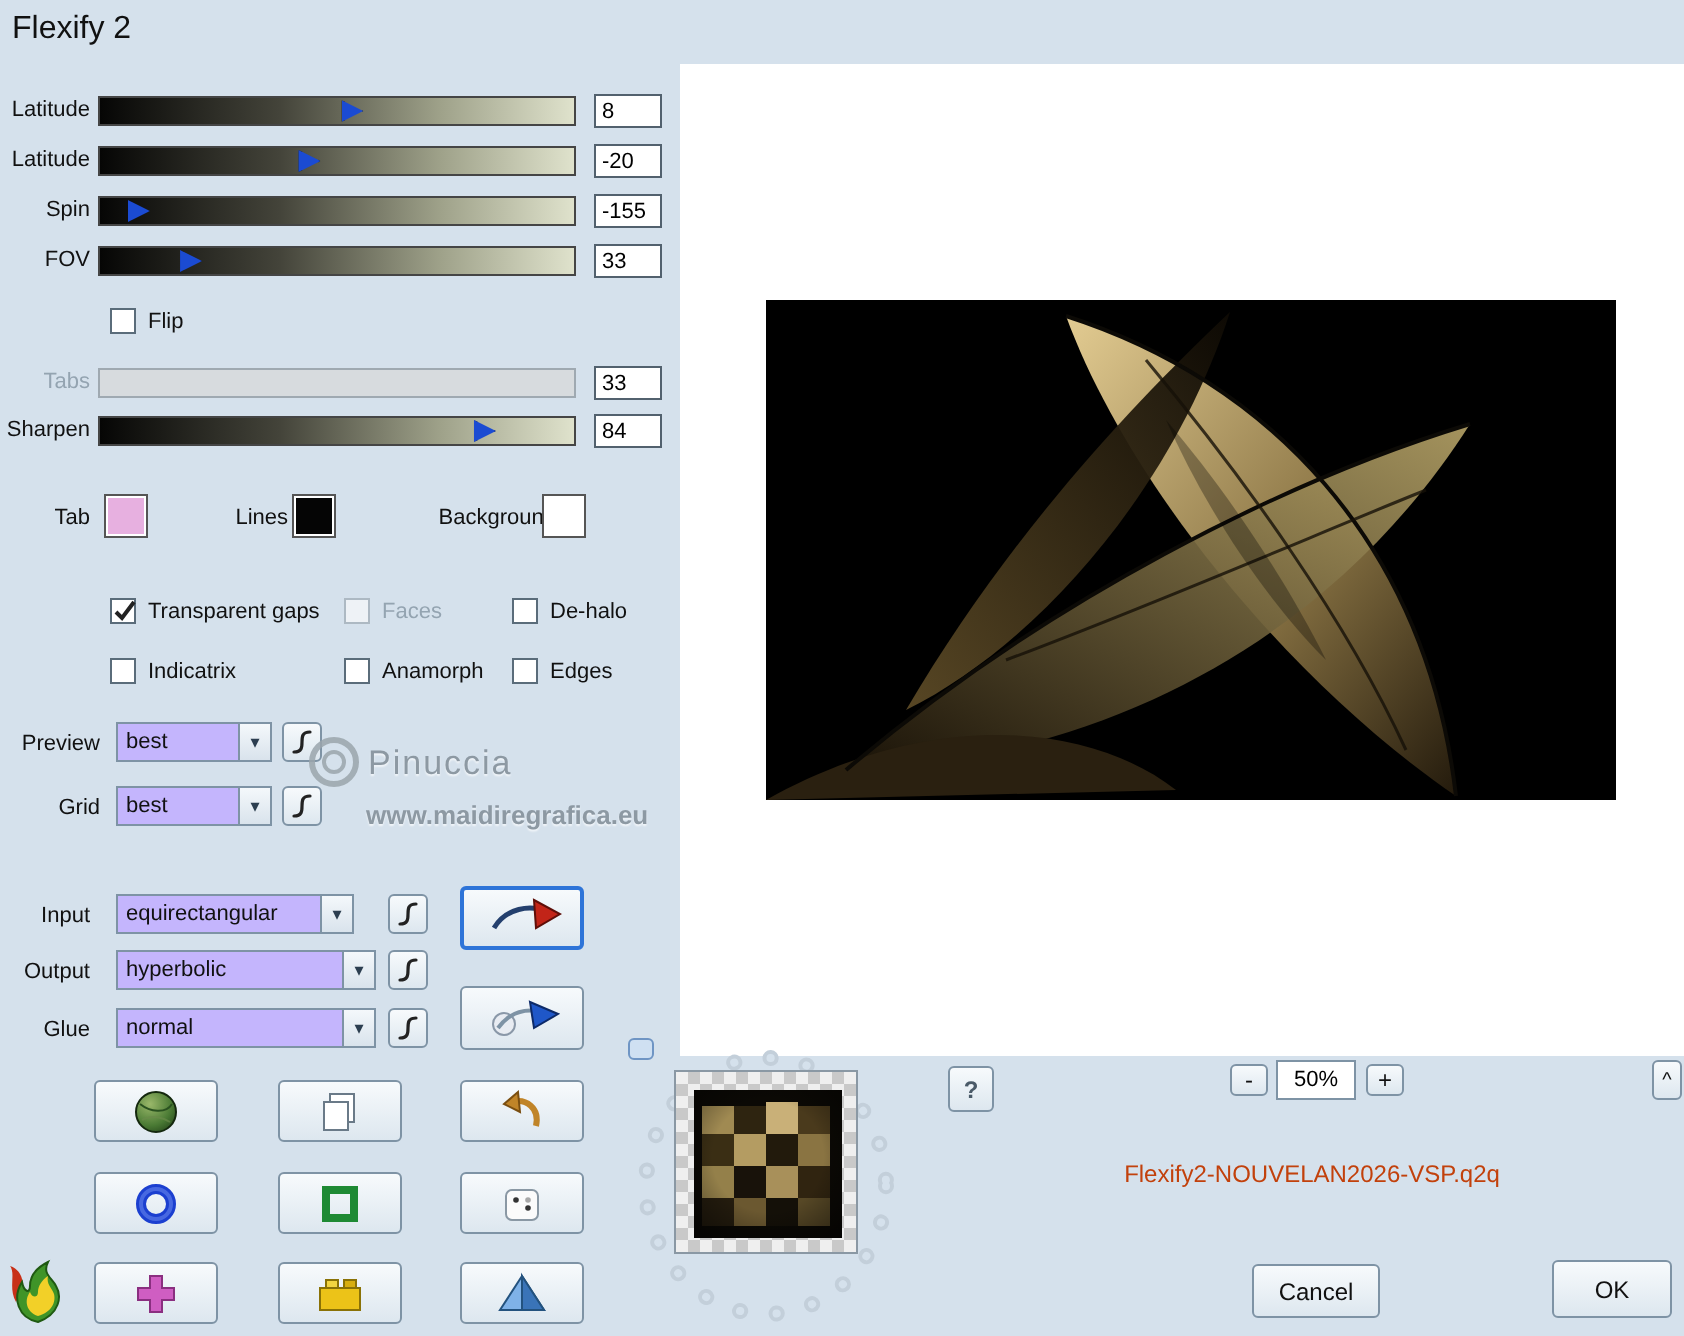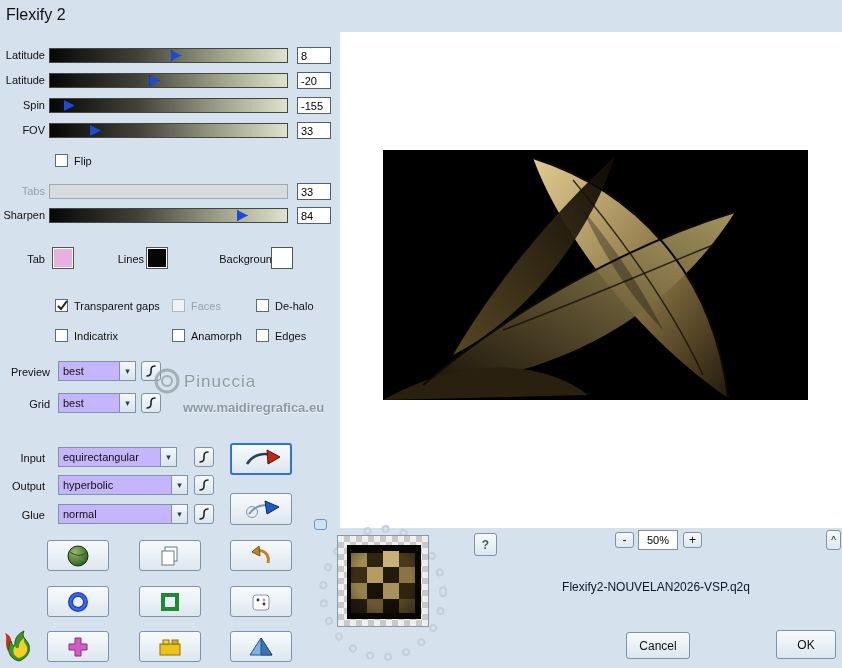--- a/index.html
+++ b/index.html
@@ -33,21 +33,21 @@
              display:flex;align-items:center;justify-content:center;color:#2c3e50;font-size:9px}
   
   .btn{position:absolute;background:linear-gradient(#f7fafc,#dde7ef);border:1px solid #7e93a5;border-radius:3px;
        display:flex;align-items:center;justify-content:center;font-size:12px;color:#111}
   .btn.focus{border:2px solid #2e74d8}
   .sbtn{width:20px;height:20px}
   .whitepanel{position:absolute;left:340px;top:32px;width:502px;height:496px;background:#fff}
   .wm{position:absolute;color:#8d99a3;text-shadow:0 1px 1px rgba(255,255,255,.7);z-index:6;pointer-events:none}
   .thumbwrap{position:absolute;left:337px;top:535px;width:92px;height:92px;border:1px solid #8a98a4;
              background:repeating-conic-gradient(#c9c9c9 0 25%,#efefef 0 50%) 0 0/12px 12px;padding:9px}
-  .filename{position:absolute;left:500px;top:580px;width:312px;text-align:center;font-size:12px;color:#0f172a}
+  .filename{position:absolute;left:500px;top:580px;width:312px;text-align:center;font-size:12px;color:#c2410c}
 </style>
 </head>
 <body>
 
 <div class="abs" style="left:6px;top:6px;font-size:16px">Flexify 2</div>
 
 <div class="whitepanel"></div>
 
 <div class="abs" style="left:383px;top:150px;width:425px;height:250px">
   <svg width="425" height="250" viewBox="0 0 425 250">

